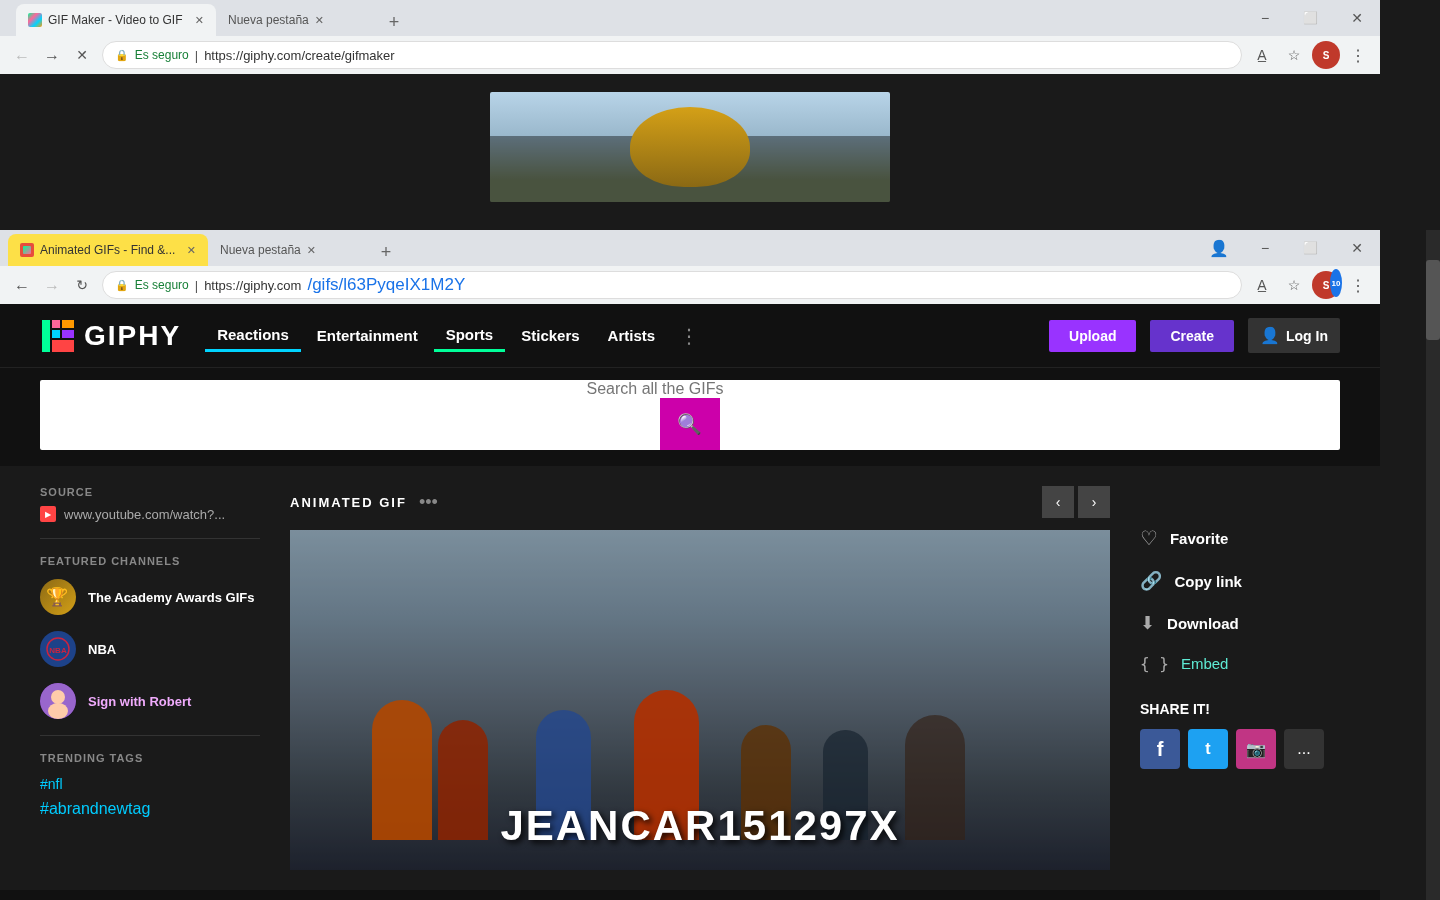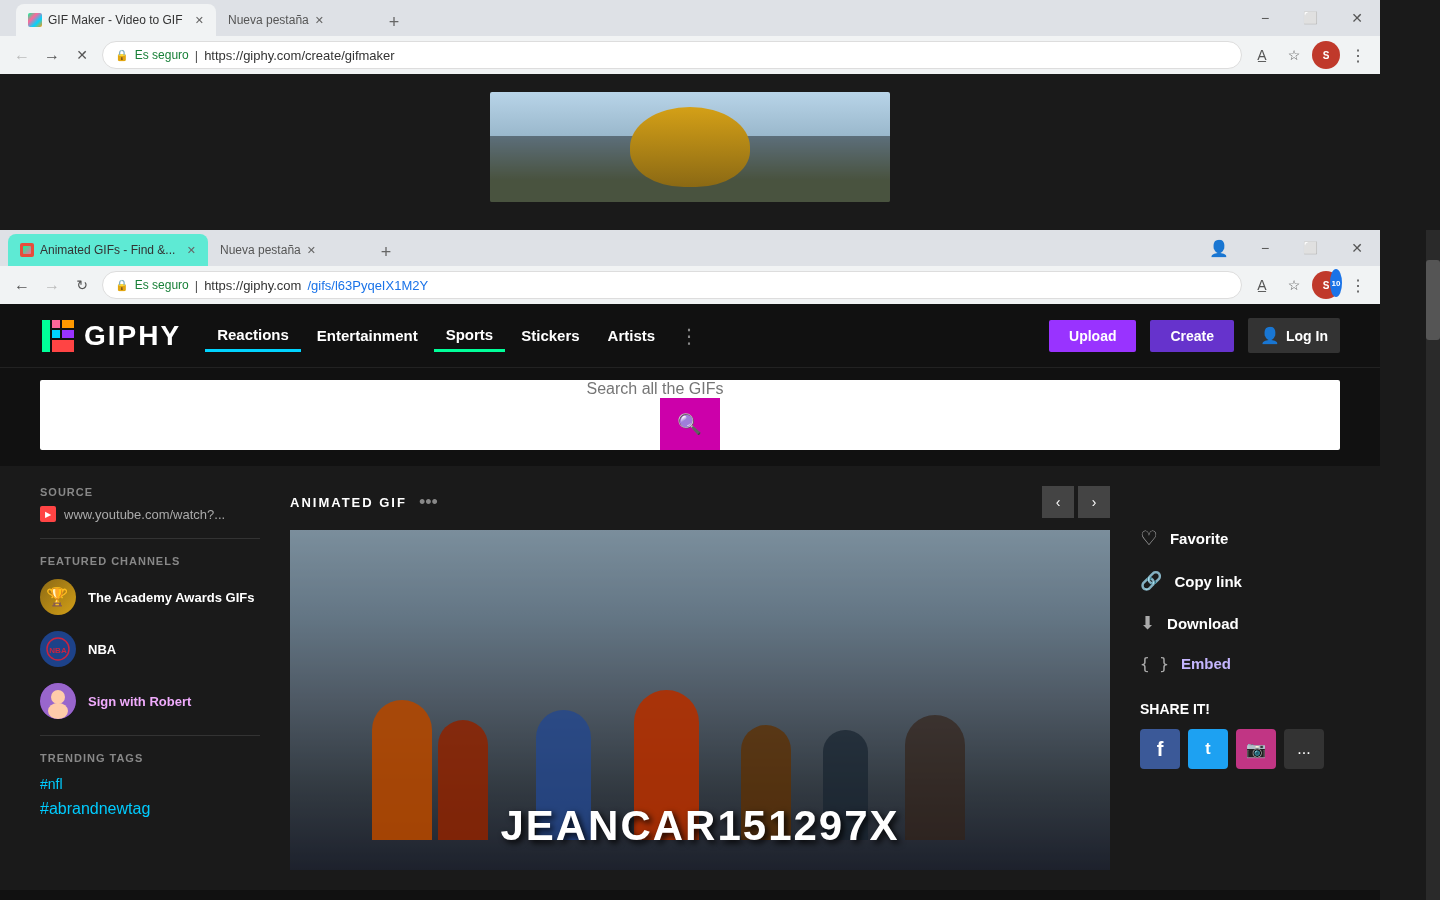--- a/index.html
+++ b/index.html
@@ -57,21 +57,21 @@
         <div style="position: absolute; top: 15px; width: 120px; height: 80px; border-radius: 50% 50% 45% 45%; background: #8B6914; left: 50%; transform: translateX(-50%); overflow: hidden;">
           <div style="width: 100%; height: 100%; background: linear-gradient(180deg, #d4a017 0%, #8B6914 100%);"></div>
         </div>
       </div>
     </div>
   </div>
 
   <div style="position: absolute; top: 230px; left: 0; width: 1380px; height: 670px; background: #1a1a1a; z-index: 2;">
 
     <div style="background: #dee1e6; height: 36px; display: flex; align-items: flex-end; padding-left: 8px;">
-      <div style="display: flex; align-items: center; height: 32px; background: #5eead4; border-radius: 8px 8px 0 0; padding: 0 12px; font-size: 12px; color: #333; min-width: 200px; gap: 6px;">
+      <div style="display: flex; align-items: center; height: 32px; background: #fde047; border-radius: 8px 8px 0 0; padding: 0 12px; font-size: 12px; color: #333; min-width: 200px; gap: 6px;">
         <div style="width: 14px; height: 14px; background: #e74c3c; border-radius: 2px; display: flex; align-items: center; justify-content: center;">
           <div style="width: 8px; height: 8px; background: linear-gradient(135deg, #00ff99, #ff6699); border-radius: 1px;"></div>
         </div>
         <span style="font-size: 12px; overflow: hidden; text-overflow: ellipsis; white-space: nowrap; flex:1;">Animated GIFs - Find &amp;...</span>
         <span style="font-size: 11px; color: #666; cursor: pointer;">✕</span>
       </div>
       <div style="display: flex; align-items: center; height: 32px; background: #dee1e6; border-radius: 8px 8px 0 0; padding: 0 12px; font-size: 12px; color: #555; min-width: 160px; gap: 6px;">
         <span style="font-size: 12px;">Nueva pestaña</span>
         <span style="font-size: 11px; color: #666;">✕</span>
       </div>
@@ -89,21 +89,21 @@
       <div style="display: flex; gap: 2px;">
         <div style="width: 28px; height: 28px; border-radius: 50%; display: flex; align-items: center; justify-content: center; font-size: 16px; color: #555;">←</div>
         <div style="width: 28px; height: 28px; border-radius: 50%; display: flex; align-items: center; justify-content: center; font-size: 16px; color: #bbb;">→</div>
         <div style="width: 28px; height: 28px; border-radius: 50%; display: flex; align-items: center; justify-content: center; font-size: 14px; color: #555;">↻</div>
       </div>
       <div style="flex: 1; height: 28px; background: white; border-radius: 14px; display: flex; align-items: center; padding: 0 12px; gap: 6px; border: 1px solid #ddd;">
         <span style="color: #188038; font-size: 11px;">🔒</span>
         <span style="color: #188038; font-size: 12px;">Es seguro</span>
         <span style="font-size: 13px; color: #555;">|</span>
         <span style="font-size: 13px; color: #333;">https://giphy.com</span>
-          <span style="font-size: 13px; color: #1a73e8;">/gifs/l63PyqeIX1M2Y</span>
+          <span style="font-size: 17px; color: #1a73e8;">/gifs/l63PyqeIX1M2Y</span>
       </div>
       <div style="display: flex; gap: 4px; align-items: center;">
         <div style="width: 28px; height: 28px; border-radius: 50%; display: flex; align-items: center; justify-content: center; font-size: 14px; color: #555;">A̲</div>
         <div style="width: 28px; height: 28px; border-radius: 50%; display: flex; align-items: center; justify-content: center; font-size: 14px; color: #555;">☆</div>
         <div style="width: 28px; height: 28px; background: #c0392b; border-radius: 50%; display: flex; align-items: center; justify-content: center; font-size: 10px; color: white; font-weight: 900; position: relative;">
           S
           <span style="position: absolute; top: -2px; right: -2px; background: #1a73e8; color: white; border-radius: 50%; width: 12px; height: 28px; font-size: 8px; display: flex; align-items: center; justify-content: center;">10</span>
         </div>
         <div style="width: 28px; height: 28px; border-radius: 50%; display: flex; align-items: center; justify-content: center; font-size: 16px; color: #555;">⋮</div>
       </div>
@@ -231,21 +231,21 @@
           <div style="display: flex; align-items: center; gap: 12px; margin-bottom: 20px; cursor: pointer;">
             <span style="font-size: 18px; color: #aaa;">🔗</span>
             <span style="color: white; font-size: 15px; font-weight: 600;">Copy link</span>
           </div>
           <div style="display: flex; align-items: center; gap: 12px; margin-bottom: 20px; cursor: pointer;">
             <span style="font-size: 18px; color: #aaa;">⬇</span>
             <span style="color: white; font-size: 15px; font-weight: 600;">Download</span>
           </div>
           <div style="display: flex; align-items: center; gap: 12px; margin-bottom: 28px; cursor: pointer;">
             <span style="font-size: 16px; color: #aaa; font-family: monospace;">{ }</span>
-            <span style="color: #c4b5fd; font-size: 15px; font-weight: 700;">Embed</span>
+            <span style="color: #5eead4; font-size: 15px; font-weight: 400;">Embed</span>
           </div>
 
           <div style="margin-top: 8px;">
             <div style="color: white; font-size: 14px; font-weight: 700; margin-bottom: 12px;">SHARE IT!</div>
             <div style="display: flex; align-items: center; gap: 8px;">
               <button style="width: 40px; height: 40px; border-radius: 4px; background: #3b5998; border: none; cursor: pointer; color: white; font-size: 20px; font-weight: 900;">f</button>
               <button style="width: 40px; height: 40px; border-radius: 4px; background: #1da1f2; border: none; cursor: pointer; color: white; font-size: 16px; font-weight: 900;">t</button>
               <button style="width: 40px; height: 40px; border-radius: 4px; background: #c13584; border: none; cursor: pointer; color: white; font-size: 16px;">📷</button>
               <div style="width: 40px; height: 40px; background: #333; border-radius: 4px; display: flex; align-items: center; justify-content: center; cursor: pointer; color: white; font-size: 16px;">...</div>
             </div>

